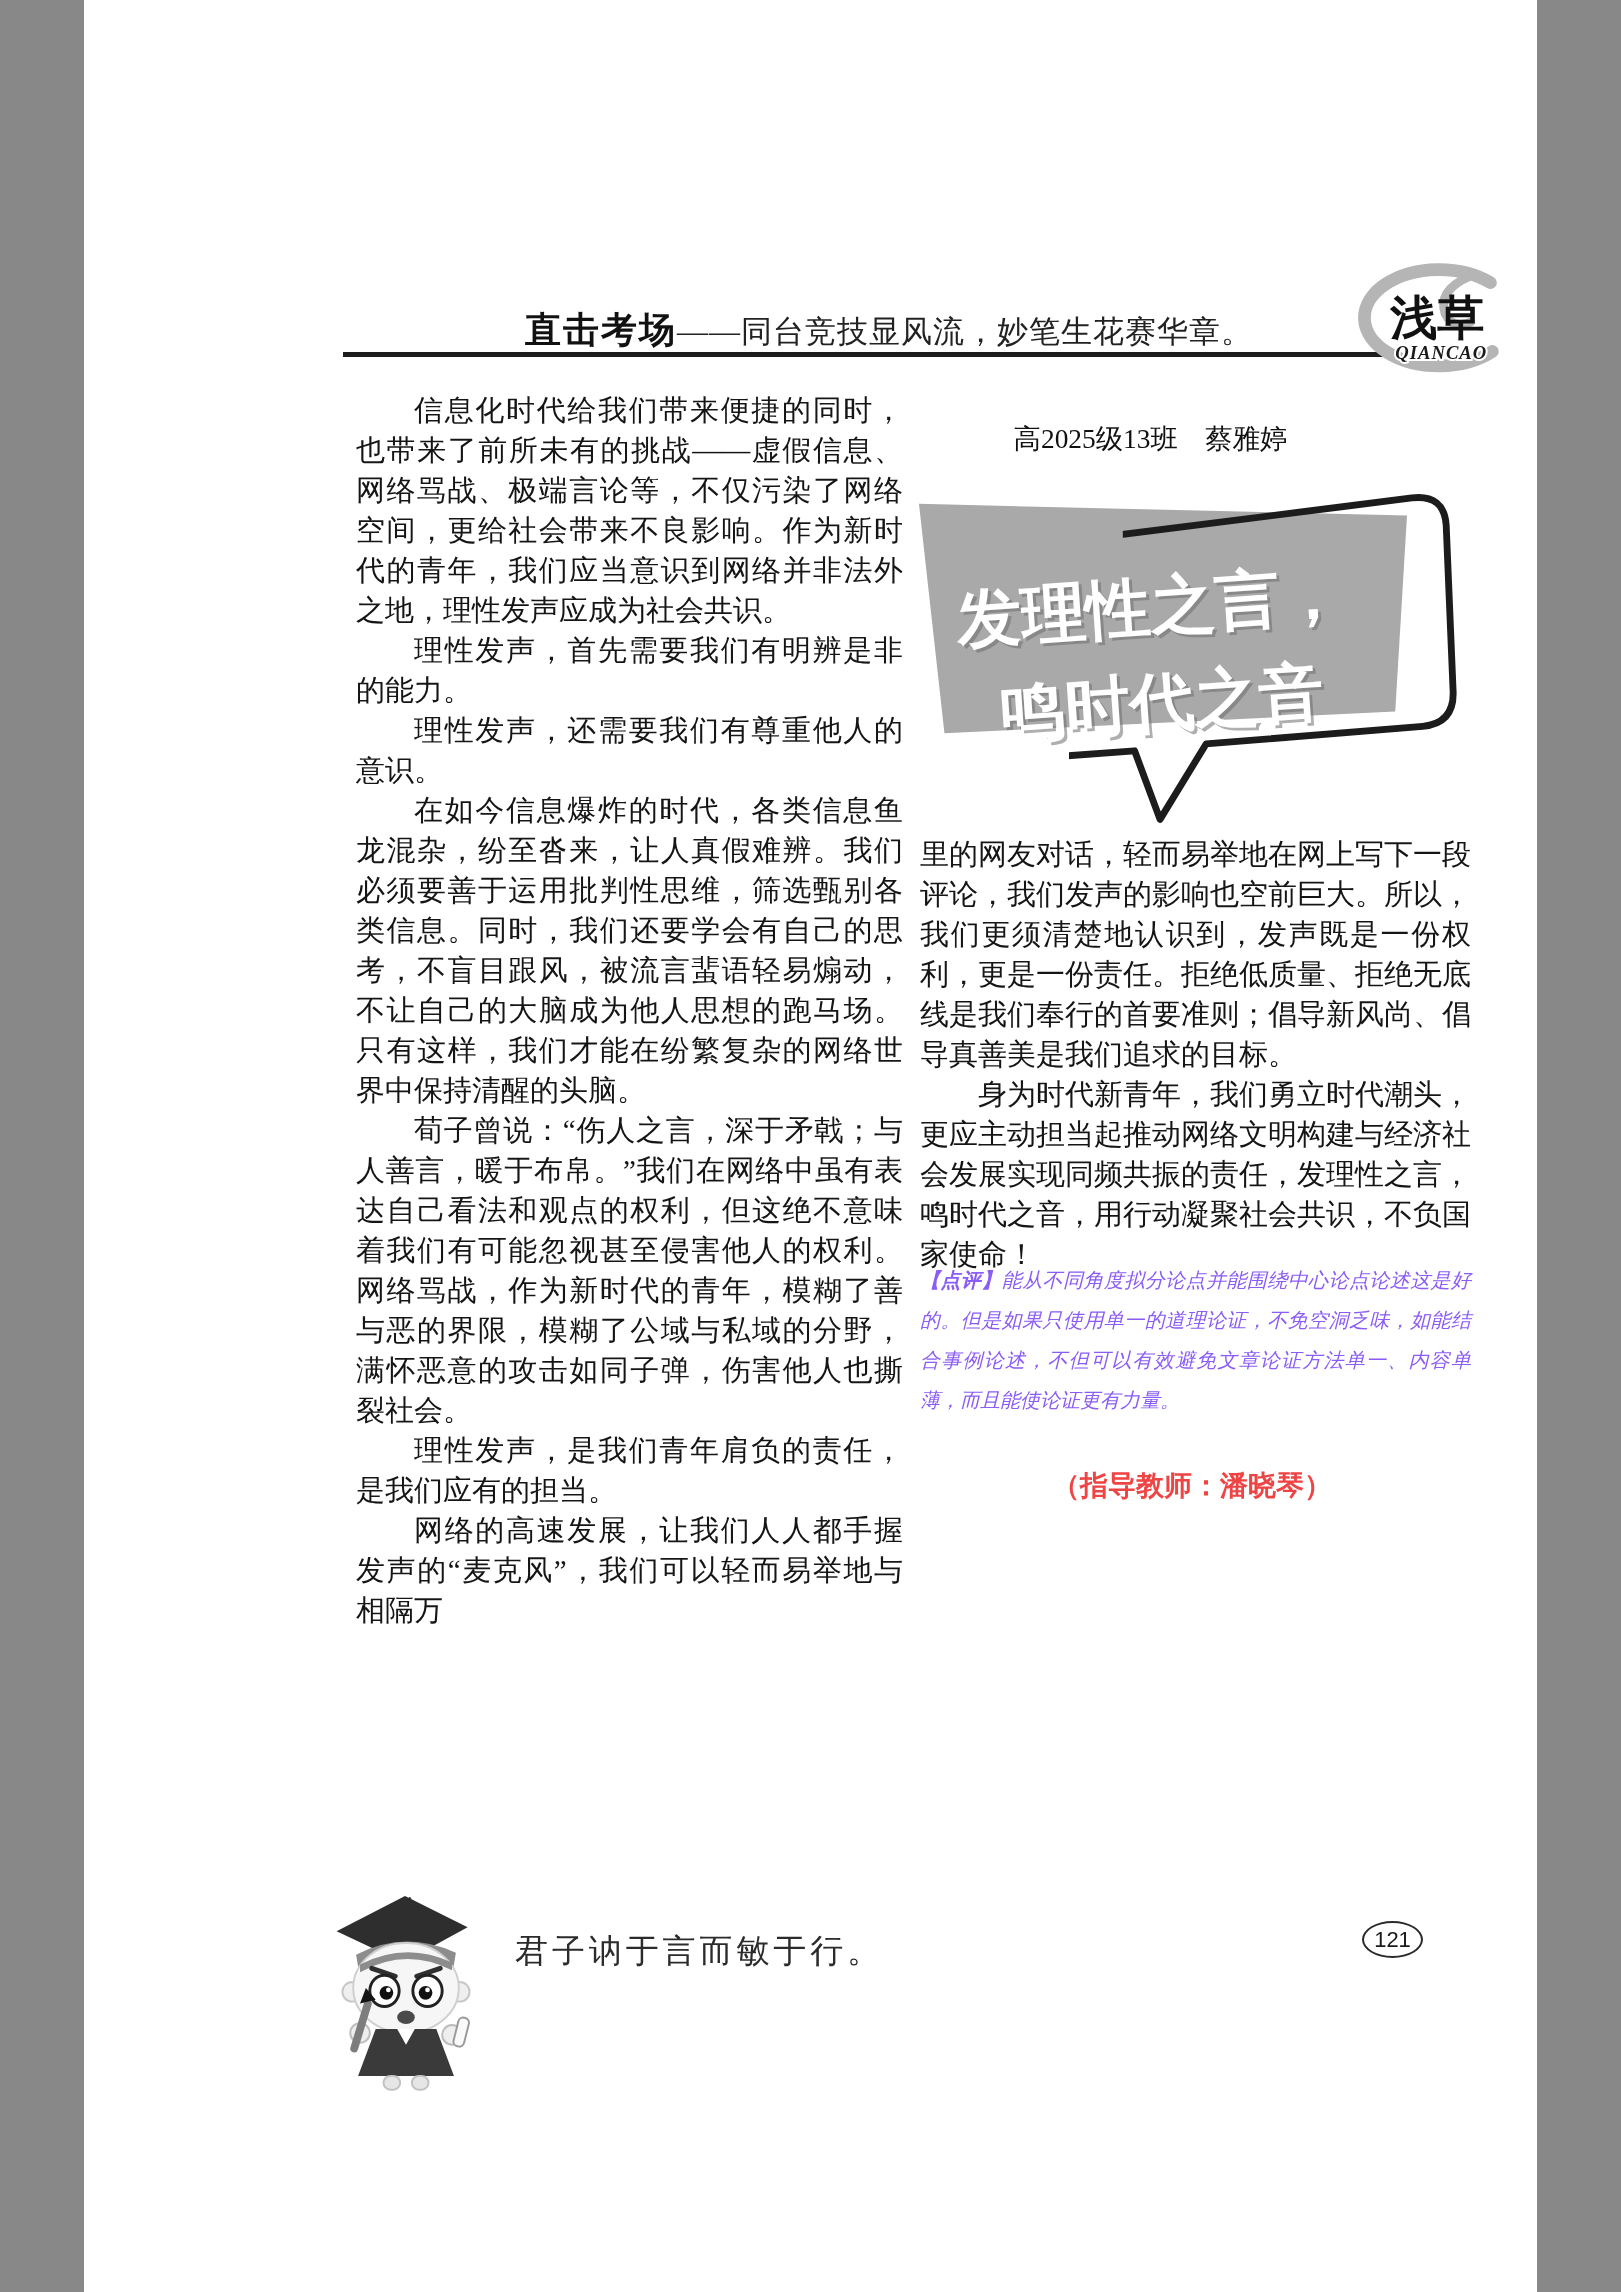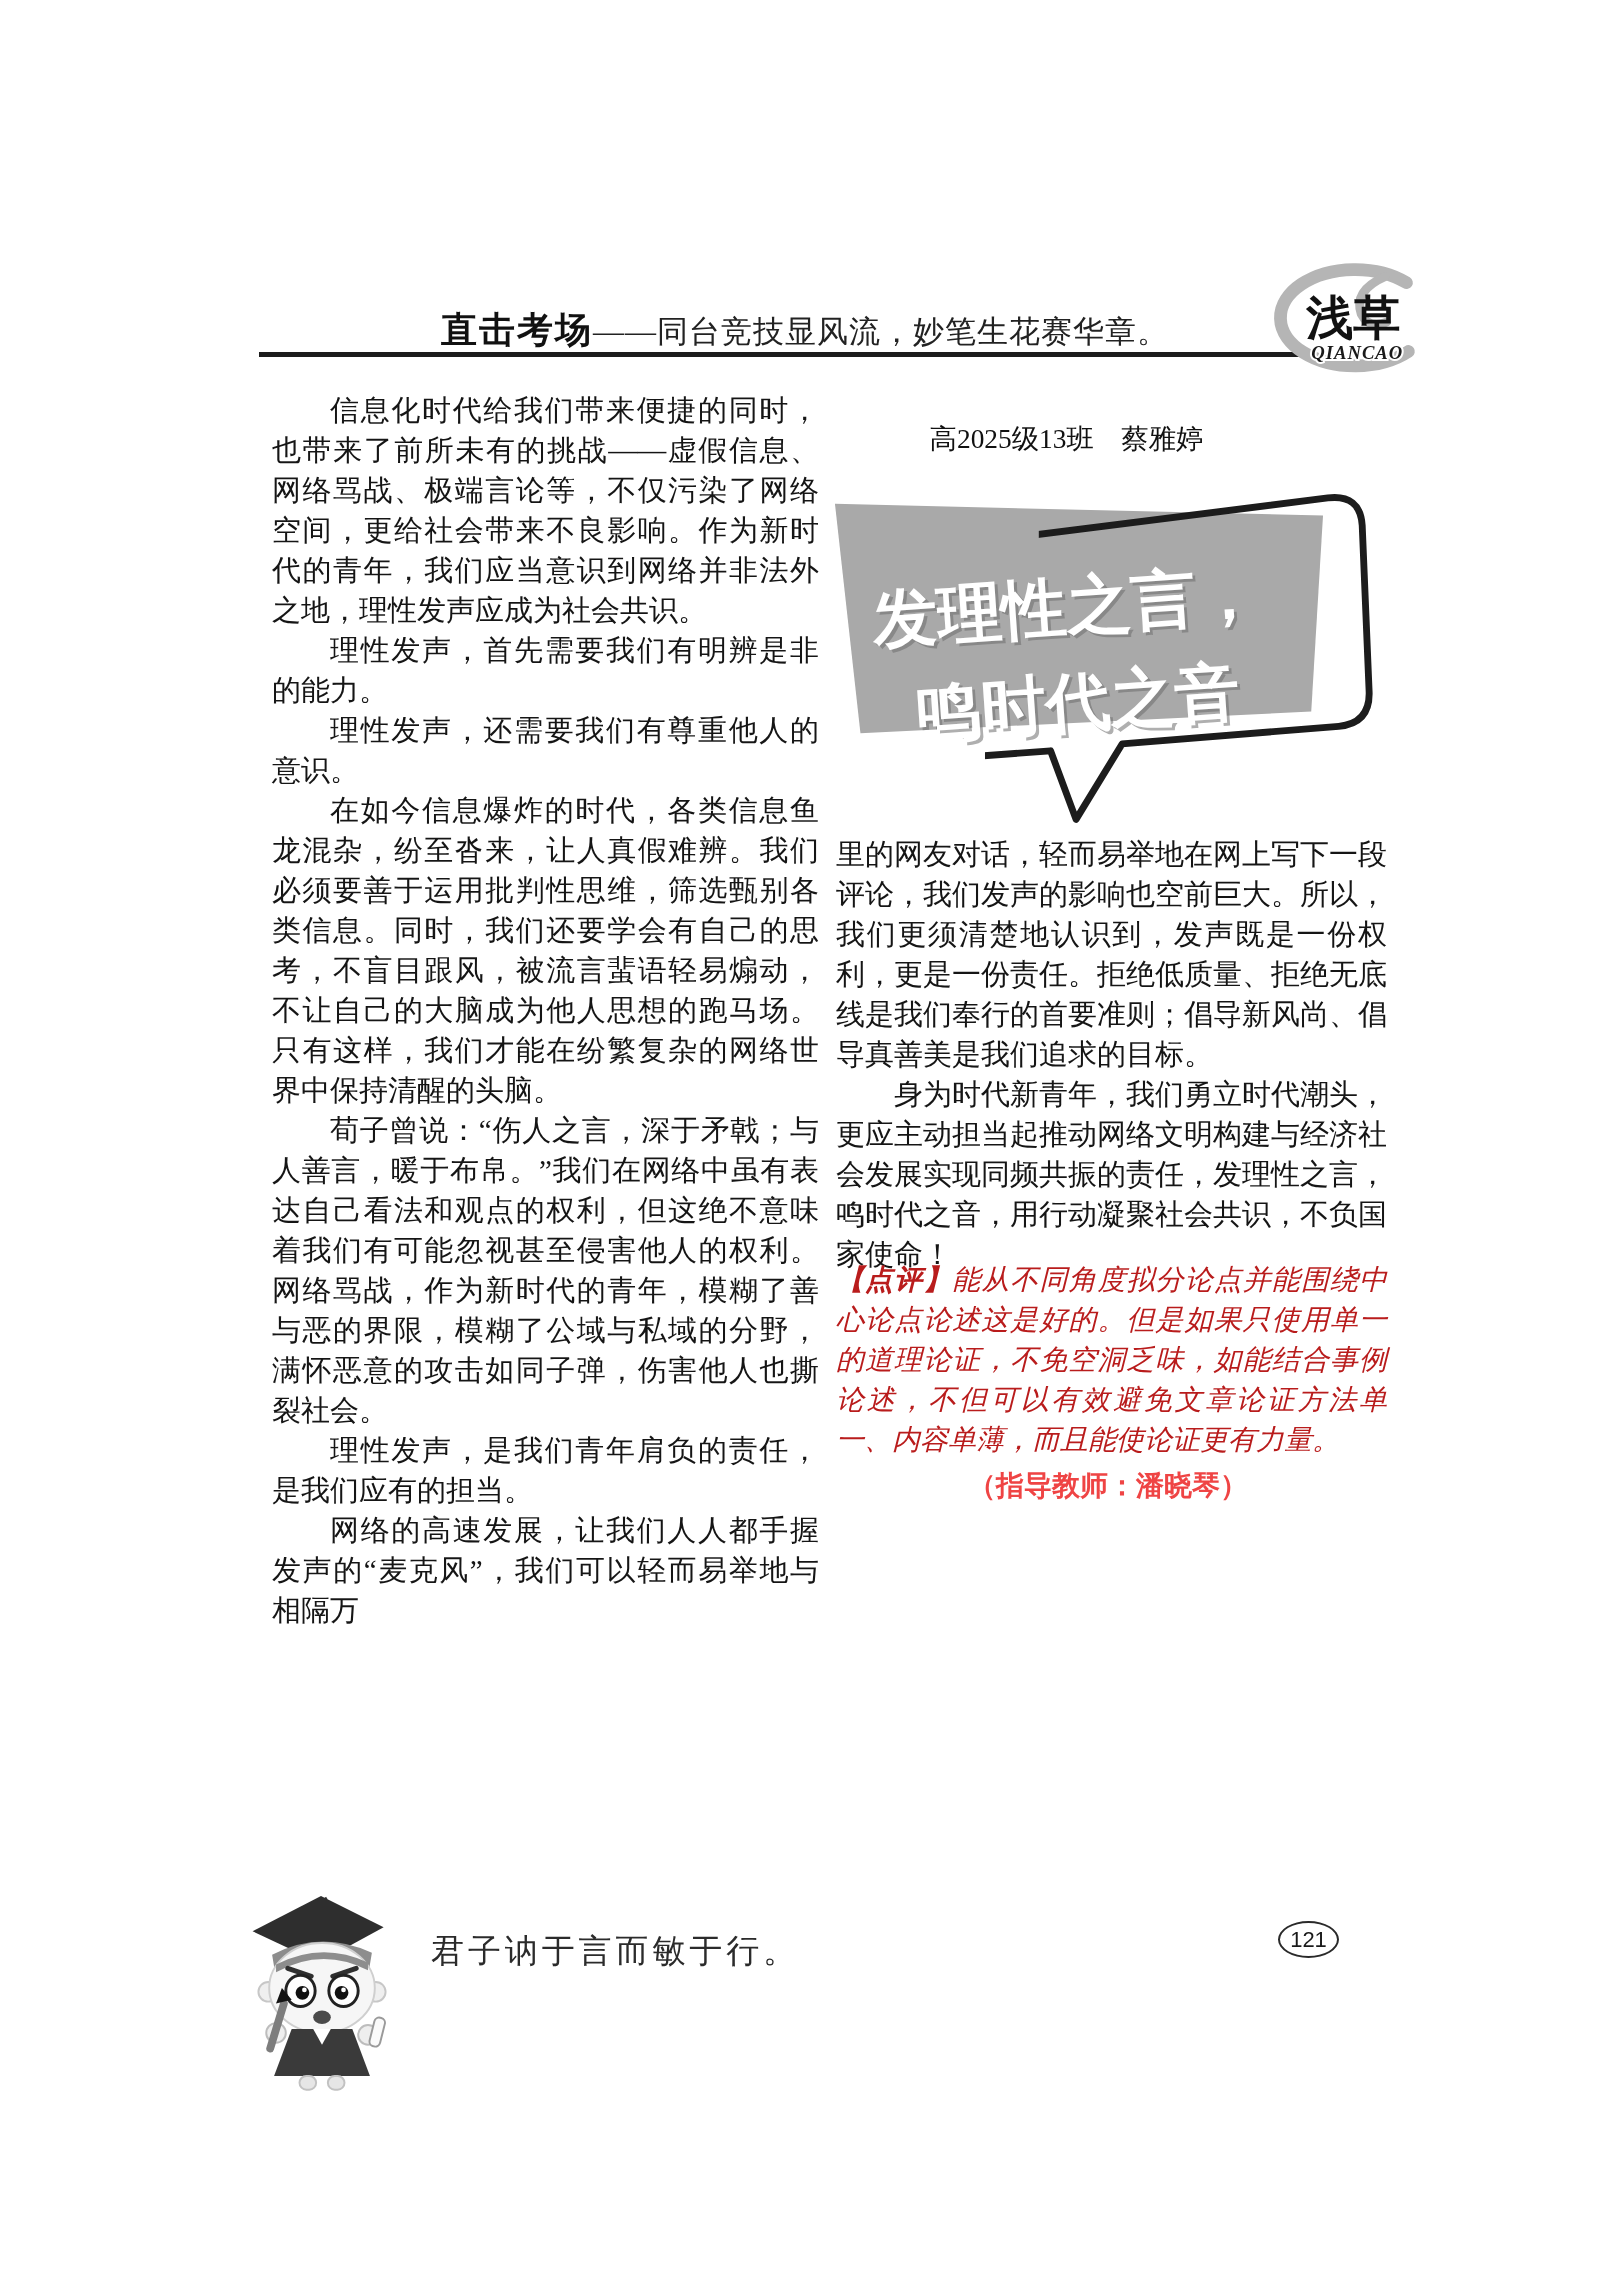--- a/index.html
+++ b/index.html
@@ -1,31 +1,31 @@
 <!DOCTYPE html>
 <html><head>
 <meta charset="utf-8">
 <style>
   html,body{margin:0;padding:0;background:#888;}
-  .page{position:relative;width:1621px;height:2293px;background:#ffffff;overflow:hidden;
+  .page{position:relative;width:1453px;height:2293px;background:#ffffff;overflow:hidden;
         font-family:"Liberation Serif","DejaVu Serif",serif;color:#151515;margin:0 auto;}
   
   .header{position:absolute;left:441px;top:306px;display:flex;align-items:baseline;white-space:nowrap;}
   .header-title{font-family:"Liberation Sans","DejaVu Sans",sans-serif;font-weight:bold;
                 font-size:36px;letter-spacing:2px;color:#111;}
   .header-tagline{font-size:31px;color:#222;letter-spacing:1px;}
   .header-rule{position:absolute;left:259px;top:352px;width:1051px;height:4.9px;background:#1c1c1c;}
   
   .col{position:absolute;font-size:29px;line-height:40px;text-align:justify;}
   .col p{margin:0;text-indent:2em;}
   .col-right p:first-child{text-indent:0;}
   .byline{position:absolute;left:836px;top:421px;width:461px;text-align:center;font-size:27.4px;color:#111;}
   
-  .review{position:absolute;left:836px;top:1260px;width:551px;font-size:28px;line-height:40px;
-          text-align:justify;font-style:italic;color:#b91c1c;}
+  .review{position:absolute;left:836px;top:1260px;width:551px;font-size:20px;line-height:40px;
+          text-align:justify;font-style:italic;color:#8b5cf6;}
   .review .review-label{font-weight:bold;}
   .teacher-line{position:absolute;left:836px;top:1467px;width:412px;text-align:right;
           font-family:"Liberation Sans","DejaVu Sans",sans-serif;font-weight:bold;font-size:28px;color:#ef4444;}
   
   .quote{position:absolute;left:431px;top:1929px;font-size:33px;letter-spacing:3.9px;color:#2b2b2b;}
   .page-badge{position:absolute;left:1278px;top:1921px;width:57px;height:33px;border:2.9px solid #2a2a2a;
           border-radius:50%;display:flex;align-items:center;justify-content:center;
           font-family:"Liberation Sans","DejaVu Sans",sans-serif;font-size:22px;color:#1a1a1a;}
   .abs{position:absolute;}
   svg text{user-select:none;}

